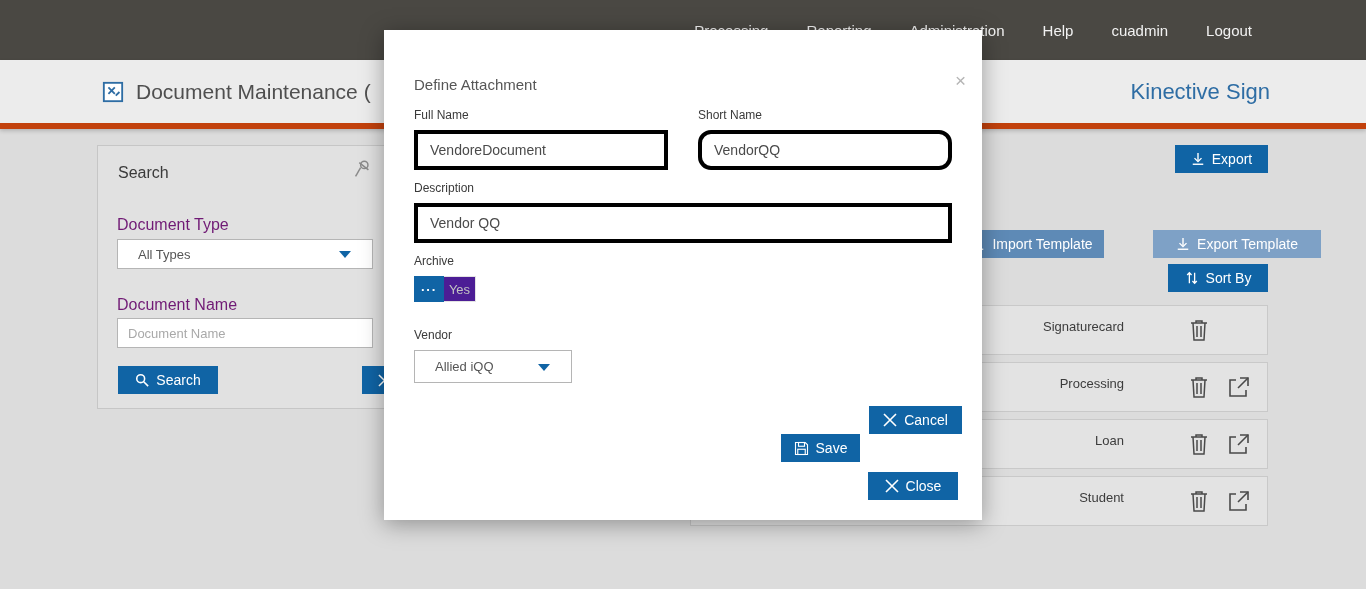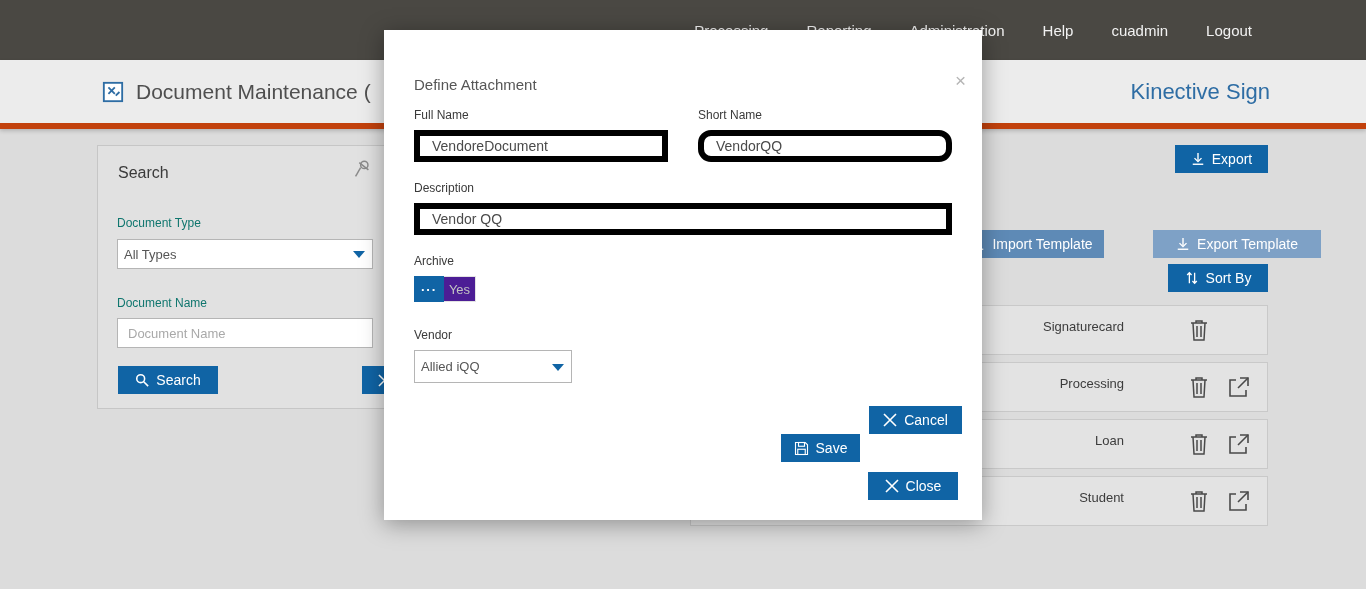--- a/index.html
+++ b/index.html
@@ -28,25 +28,25 @@
   .doc-icon { margin-left:102px; width:22px; height:22px; }
   .page-title { margin-left:12px; font-size:21px; color:#4f4f4f; }
   .brand { margin-left:auto; margin-right:96px; font-size:22px; color:#2e6da4; }
   
   .search-panel {
     position:absolute; left:97px; top:145px; width:293px; height:264px;
     background:#e1e1e1; border:1px solid #c6c6c6;
   }
   .search-title { position:absolute; left:20px; top:18px; font-size:16px; color:#3a3a3a; }
   .pin { position:absolute; right:16px; top:12px; width:22px; height:22px; cursor:pointer; }
-  .field-label { font-size:12px; color:#0f766e; }
+  .field-label { font-size:16px; color:#701a75; }
   .sp-label-type { position:absolute; left:19px; top:70px; }
   .dropdown {
     position:absolute; background:#fff; border:1px solid #b5b5b5;
-    display:flex; align-items:center; padding:0 6px;
+    display:flex; align-items:center; padding:0 20px;
     font-size:13px; color:#555; cursor:pointer;
   }
   .sp-dropdown { left:19px; top:93px; width:256px; height:30px; }
   .dd-caret { margin-left:auto; width:14px; height:10px; }
   .sp-label-name { position:absolute; left:19px; top:150px; }
   .sp-input {
     position:absolute; left:19px; top:172px; width:256px; height:30px;
     background:#fff; border:1px solid #b5b5b5; padding:0 10px;
     font-size:13px; color:#555; font-family:"Liberation Sans", sans-serif;
   }
@@ -75,21 +75,21 @@
   .row-open  { position:absolute; right:16px; top:12px; width:24px; height:24px; cursor:pointer; }
   
   .modal {
     position:absolute; left:384px; top:30px; width:598px; height:490px;
     background:#fff; box-shadow:0 4px 22px rgba(0,0,0,.35);
   }
   .modal-title { position:absolute; left:30px; top:46px; font-size:15px; color:#565656; font-weight:400; }
   .modal-close { position:absolute; right:16px; top:40px; font-size:19px; color:#b5b5b5; cursor:pointer; }
   .m-label { position:absolute; font-size:12px; color:#3a3a3a; }
   .m-input {
-    position:absolute; height:32px; background:#fff; border:6px solid #000000;
+    position:absolute; height:40px; background:#fff; border:4px solid #000000;
     padding:0 12px; font-size:14px; color:#4a4a4a;
     font-family:"Liberation Sans", sans-serif;
   }
   .lbl-fullname { left:30px; top:78px; }
   .inp-fullname { left:30px; top:100px; width:254px; }
   .lbl-shortname { left:314px; top:78px; }
   .inp-shortname { left:314px; top:100px; width:254px;border-radius:13px; }
   .lbl-desc { left:30px; top:151px; }
   .inp-desc { left:30px; top:173px; width:538px; }
   .lbl-archive { left:30px; top:224px; }

